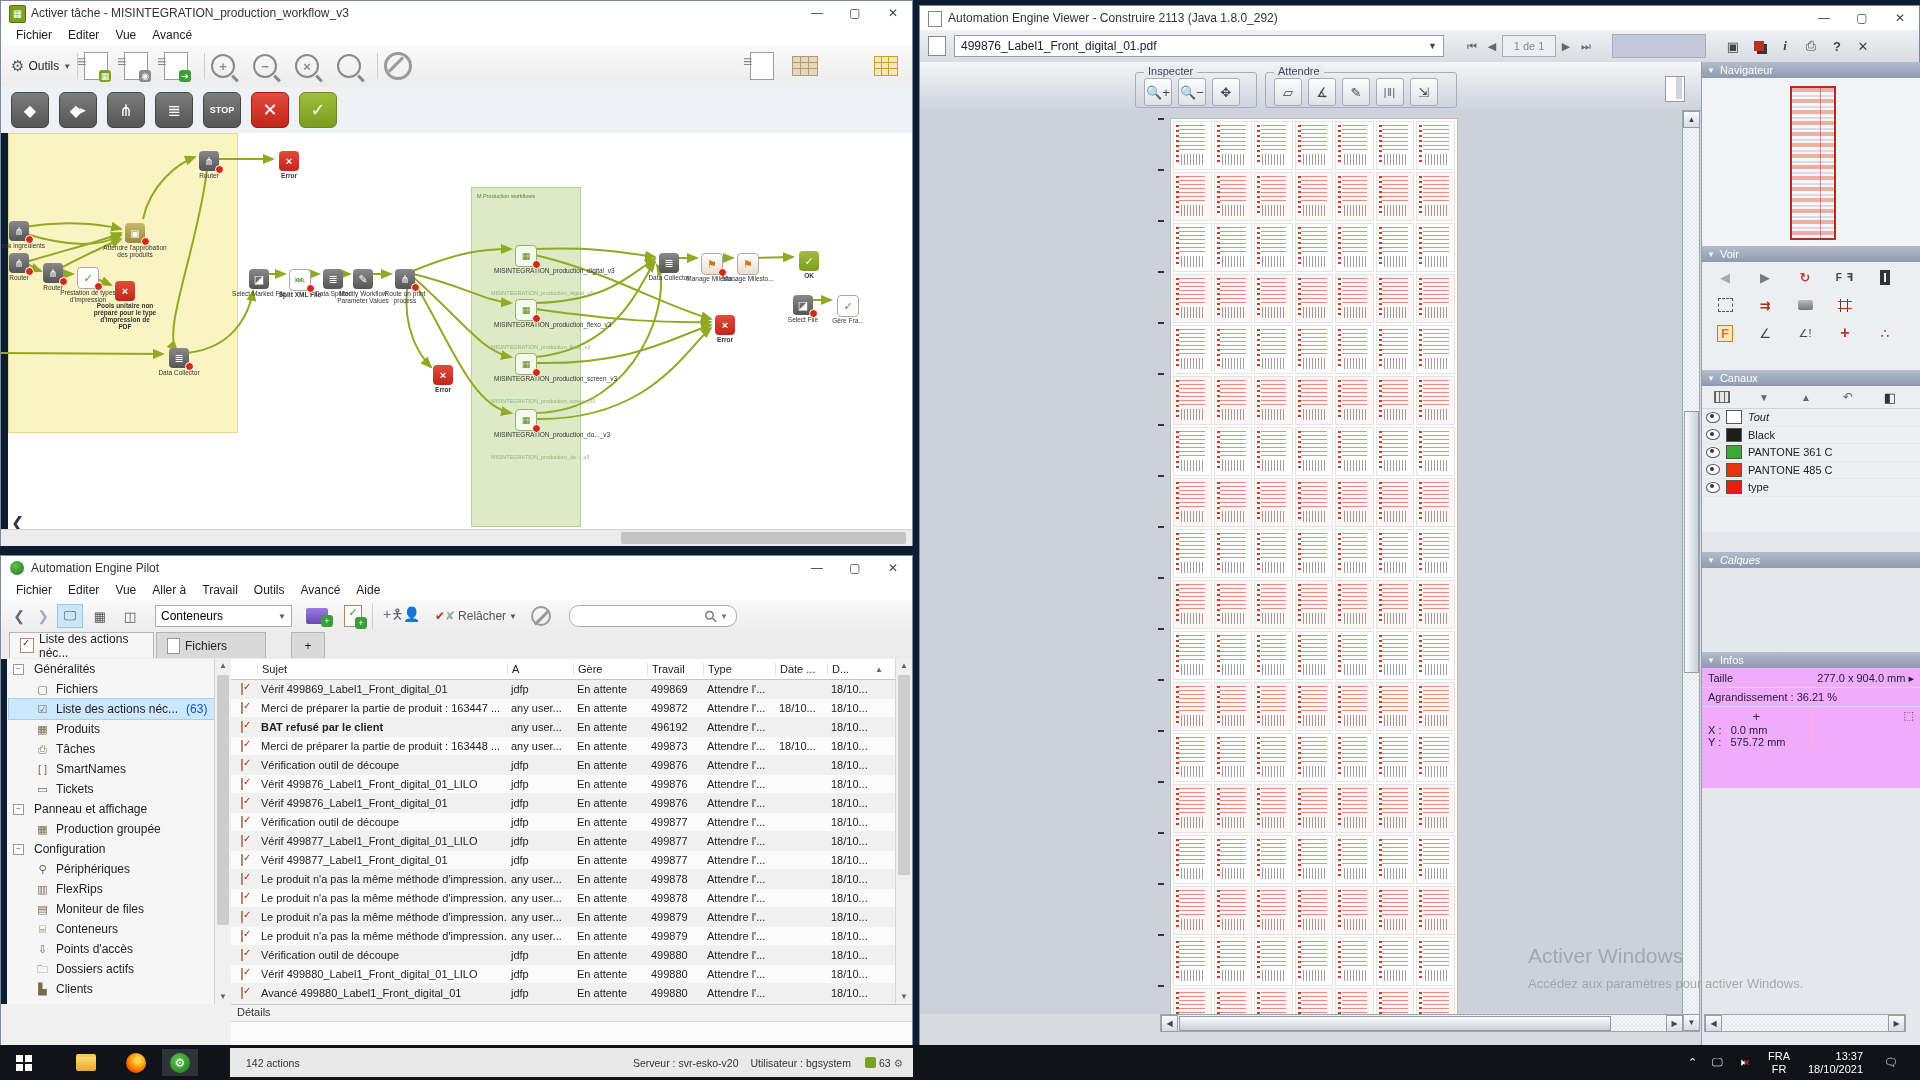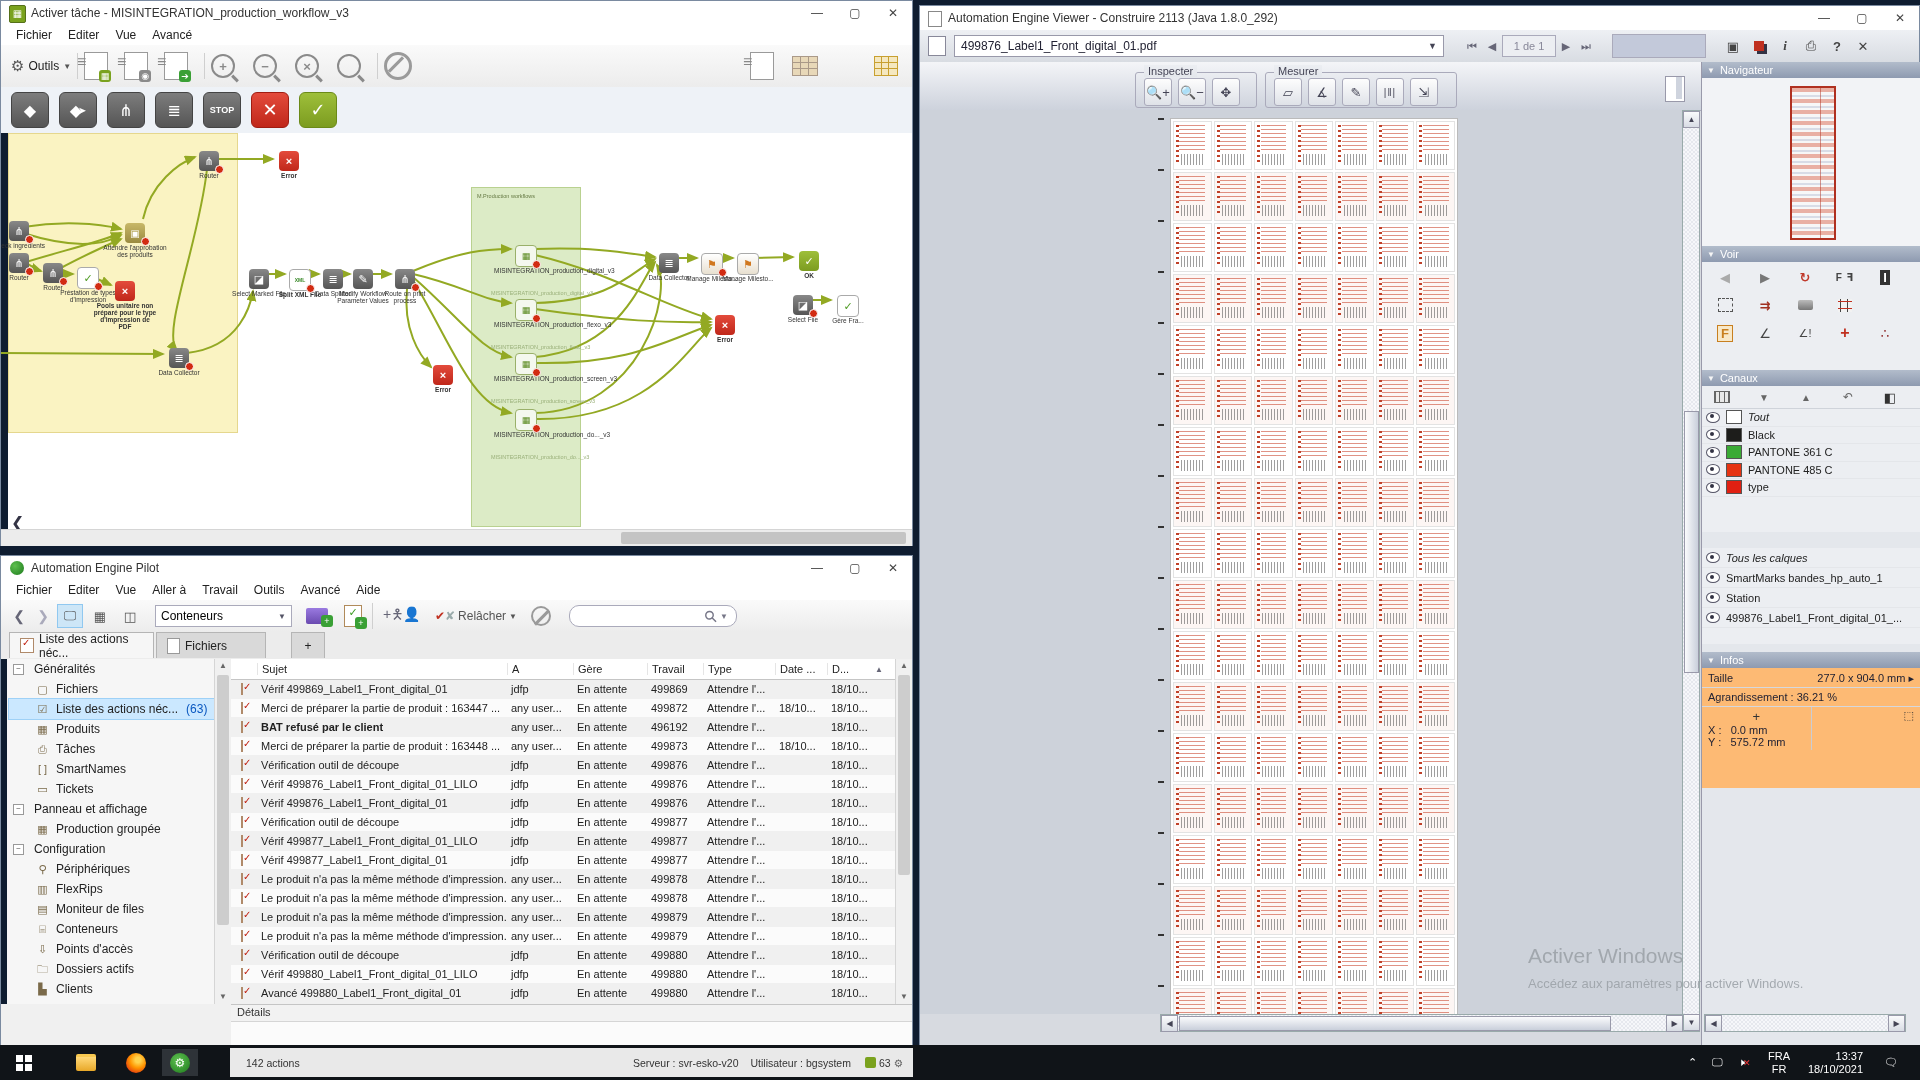--- a/index.html
+++ b/index.html
@@ -841,21 +841,21 @@
   <div class="abs" style="left:0;top:56px;width:999px;height:48px;background:linear-gradient(#f4f5f8,#cdd2dc);border-bottom:1px solid #aab;">
     <div class="group-box" style="left:215px;top:10px;width:120px;height:34px;">
       <span>Inspecter</span>
       <div style="display:flex;gap:6px;margin:5px 0 0 8px;">
         <span class="mi">🔍+</span>
         <span class="mi">🔍−</span>
         <span class="mi">✥</span>
       </div>
     </div>
     <div class="group-box" style="left:345px;top:10px;width:190px;height:34px;">
-      <span>Mesurer</span>
+      <span>Attendre</span>
       <div style="display:flex;gap:6px;margin:5px 0 0 8px;">
         <span class="mi" style="transform:none;">▱</span>
         <span class="mi">∡</span>
         <span class="mi">✎</span>
         <span class="mi" style="letter-spacing:1px;font-size:10px;">|‖|</span>
         <span class="mi">⇲</span>
       </div>
     </div>
     <span class="abs" style="left:745px;top:14px;width:18px;height:24px;border:1px solid #99a;background:#fff;">
       <span style="display:block;width:6px;height:22px;background:#cfd4de;margin-left:10px;"></span>
@@ -1331,47 +1331,24 @@
         <div class="ch-row">
           <span class="eye"></span>
           <span class="swatch" style="background: rgb(224, 32, 18);"></span>
           <span>type</span>
         </div>
 
     </div>
     <div class="vpanel-h" style="top:490px;font-style:italic;">
         <span>Calques</span>
       </div>
-    <div class="abs" style="left:0;top:486px;width:218px;height:96px;background:#eceef2;">
-
-        <div class="ch-row" style="height:19px;">
-          <span class="eye"></span>
-          <span style="white-space: nowrap; overflow: hidden; font-style: italic;">Tous les calques</span>
-        </div>
-
-        <div class="ch-row" style="height:19px;">
-          <span class="eye"></span>
-          <span style="white-space:nowrap;overflow:hidden;">SmartMarks bandes_hp_auto_1</span>
-        </div>
-
-        <div class="ch-row" style="height:19px;">
-          <span class="eye"></span>
-          <span style="white-space:nowrap;overflow:hidden;">Station</span>
-        </div>
-
-        <div class="ch-row" style="height:19px;">
-          <span class="eye"></span>
-          <span style="white-space:nowrap;overflow:hidden;">499876_Label1_Front_digital_01_...</span>
-        </div>
-
-    </div>
     <div class="vpanel-h" style="top:590px;">
         <span>Infos</span>
       </div>
-    <div class="abs" style="left:0;top:606px;width:218px;height:120px;background:#fdba74;font-size:11px;color:#223;">
+    <div class="abs" style="left:0;top:606px;width:218px;height:120px;background:#f0abfc;font-size:11px;color:#223;">
       <div style="display:flex;justify-content:space-between;padding:4px 6px 2px 6px;border-bottom:1px solid #d5d8de;">
         <span>Taille</span>
         <span><span>277.0 x 904.0 mm</span> <span>▸</span></span>
       </div>
       <div style="padding:3px 6px;border-bottom:1px solid #d5d8de;">Agrandissement : 36.21 %</div>
       <div style="display:flex;">
         <div style="flex:1;border-right:1px solid #c9ccd4;padding:2px 6px;">
           <div style="text-align:center;color:#333;font-size:13px;">+</div>
           <div><span>X :</span>&nbsp;&nbsp;&nbsp;<span>0.0 mm</span></div>
           <div><span>Y :</span>&nbsp;&nbsp;&nbsp;<span>575.72 mm</span></div>

